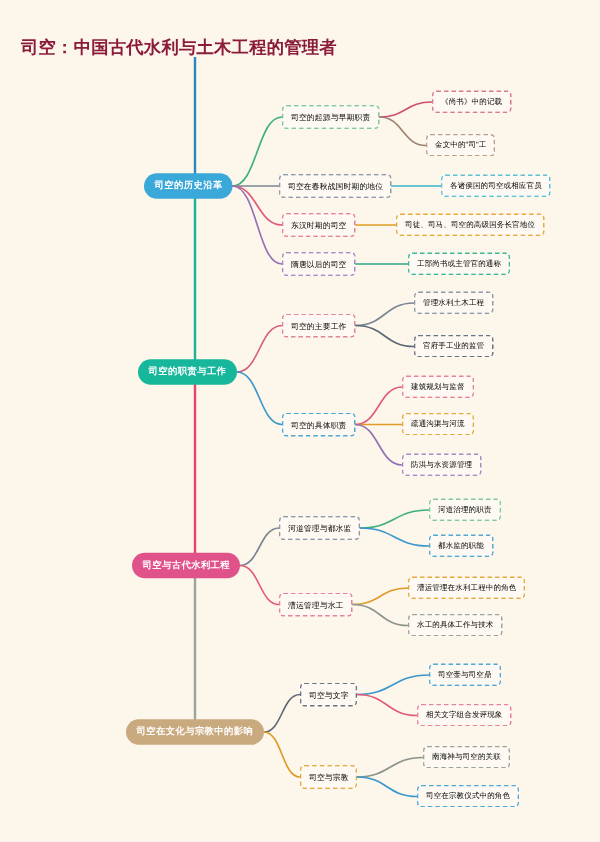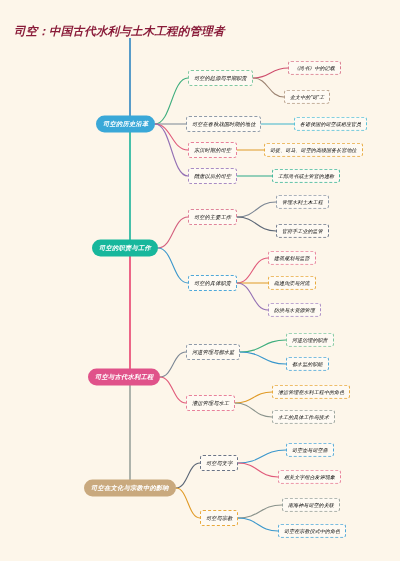--- a/index.html
+++ b/index.html
@@ -2,21 +2,21 @@
 <html><head>
 <meta charset="utf-8">
 <style>
   * { box-sizing: border-box; margin: 0; padding: 0; }
   html, body {
     width: 400px; height: 561px;
     background: #fdf6ea;
     font-family: "Liberation Sans", "DejaVu Sans", sans-serif;
     overflow: hidden;
   }
-  #root { position: relative; width: 400px; height: 561px; font-style: italic; }
+  #root { position: relative; width: 400px; height: 561px; }
 
   #title {
     position: absolute;
     left: 14px; top: 24px;
     font-size: 11.5px;
     font-weight: bold;
     color: #8a1c3a;
     letter-spacing: .2px;
     white-space: nowrap;
   }

